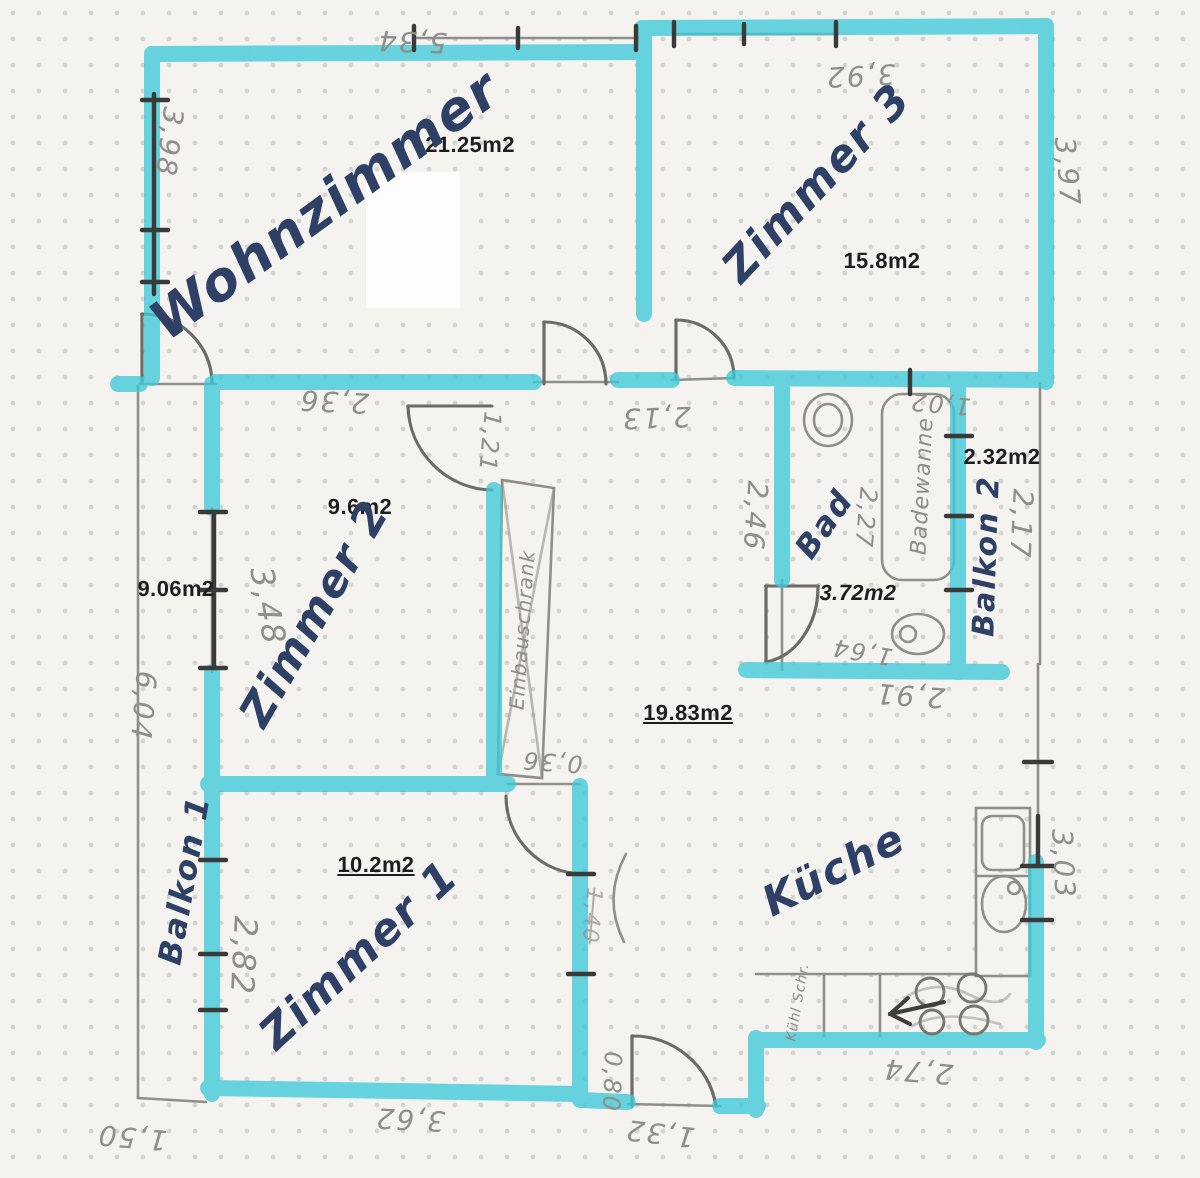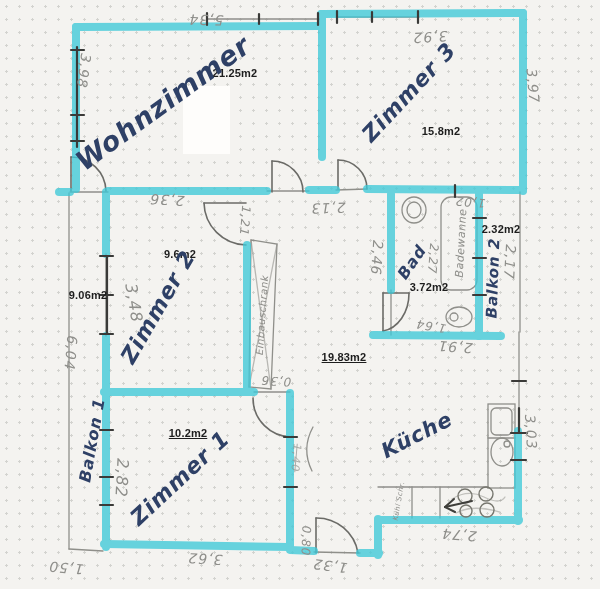--- a/index.html
+++ b/index.html
@@ -145,21 +145,21 @@
     </g>
   </svg>
 
   <div class="patch" style="left:183px;top:86px;width:47px;height:68px;"></div>
 
   <div class="lbl printed" style="left:235px;top:73px;transform:translate(-50%,-50%);">21.25m2</div>
   <div class="lbl printed" style="left:414px;top:131px;transform:translate(-50%,-50%);margin-left:27px;">15.8m2</div>
   <div class="lbl printed" style="left:180px;top:254px;transform:translate(-50%,-50%);">9.6m2</div>
   <div class="lbl printed" style="left:88px;top:295px;transform:translate(-50%,-50%);">9.06m2</div>
   <div class="lbl printed" style="left:501px;top:229px;transform:translate(-50%,-50%);">2.32m2</div>
-  <div class="lbl printed" style="left:429px;top:287px;transform:translate(-50%,-50%);">3.72m2</div>
+  <div class="lbl printed" style="left:429px;top:297px;transform:translate(-50%,-50%);font-style:italic;">3.72m2</div>
   <div class="lbl printed" style="left:344px;top:357px;transform:translate(-50%,-50%);text-decoration:underline;">19.83m2</div>
   <div class="lbl printed" style="left:188px;top:433px;transform:translate(-50%,-50%);text-decoration:underline;">10.2m2</div>
 
   <div class="lbl ink" style="left:163px;top:103px;font-size:27px;transform:translate(-50%,-50%) rotate(-36deg);">Wohnzimmer</div>
   <div class="lbl ink" style="left:409px;top:92px;font-size:22px;transform:translate(-50%,-50%) rotate(-47deg);">Zimmer 3</div>
   <div class="lbl ink" style="left:158px;top:307px;font-size:22px;transform:translate(-50%,-50%) rotate(-60deg);">Zimmer 2</div>
   <div class="lbl ink" style="left:180px;top:478px;font-size:22px;transform:translate(-50%,-50%) rotate(-43deg);">Zimmer 1</div>
   <div class="lbl ink" style="left:417px;top:435px;font-size:21px;transform:translate(-50%,-50%) rotate(-27deg);">Küche</div>
   <div class="lbl ink" style="left:412px;top:262px;font-size:16px;transform:translate(-50%,-50%) rotate(-55deg);">Bad</div>
   <div class="lbl ink" style="left:493px;top:278px;font-size:15px;transform:translate(-50%,-50%) rotate(-88deg);">Balkon 2</div>

